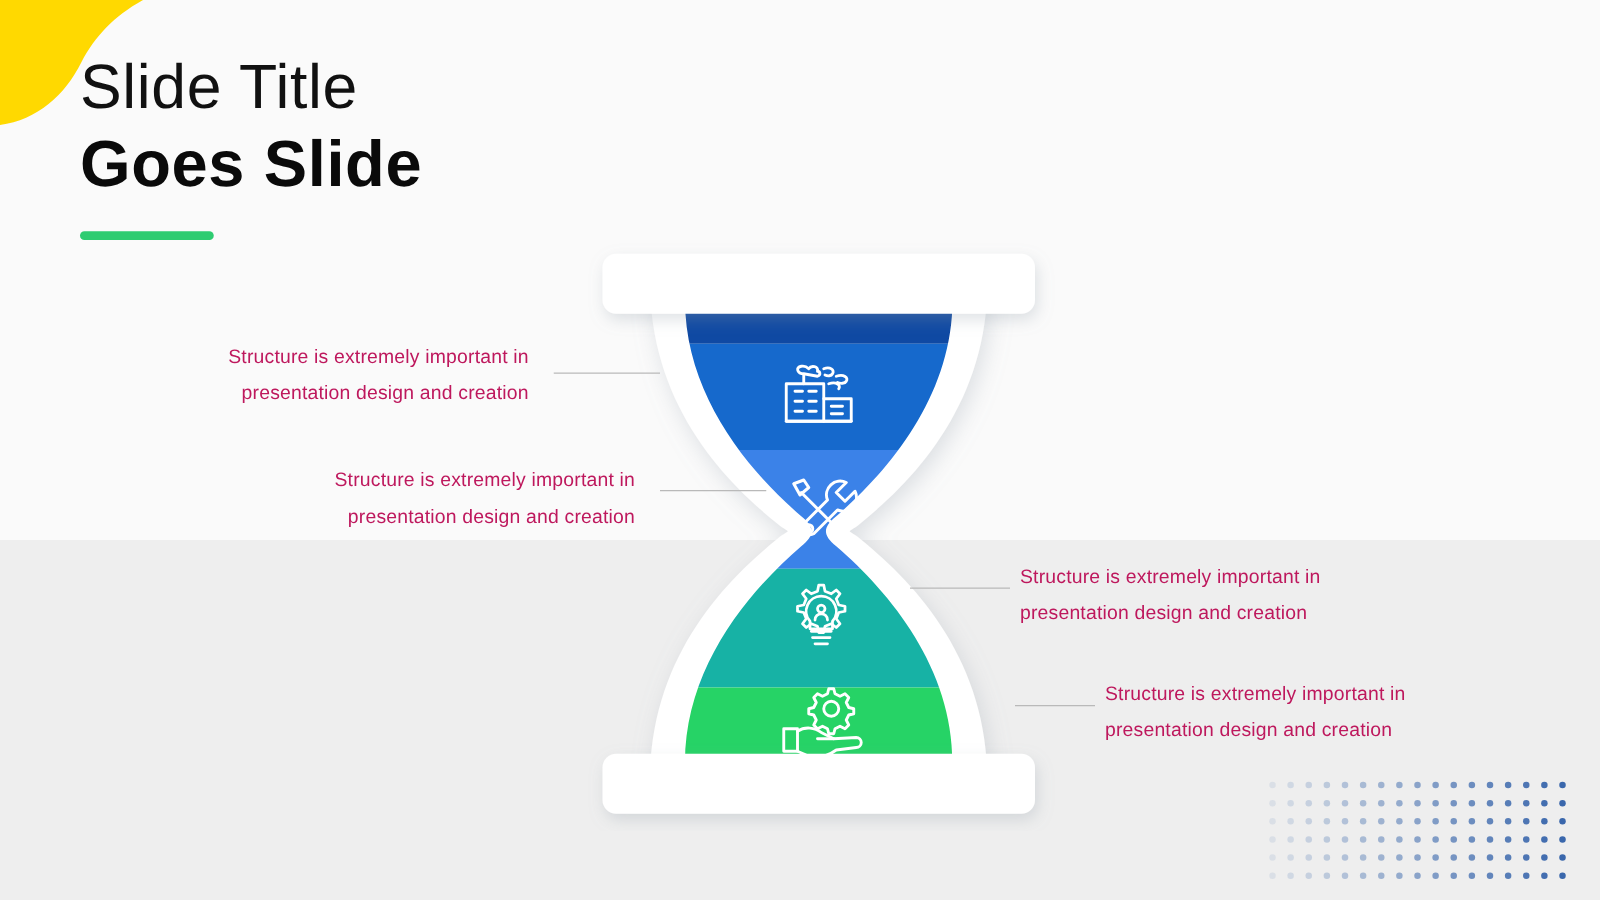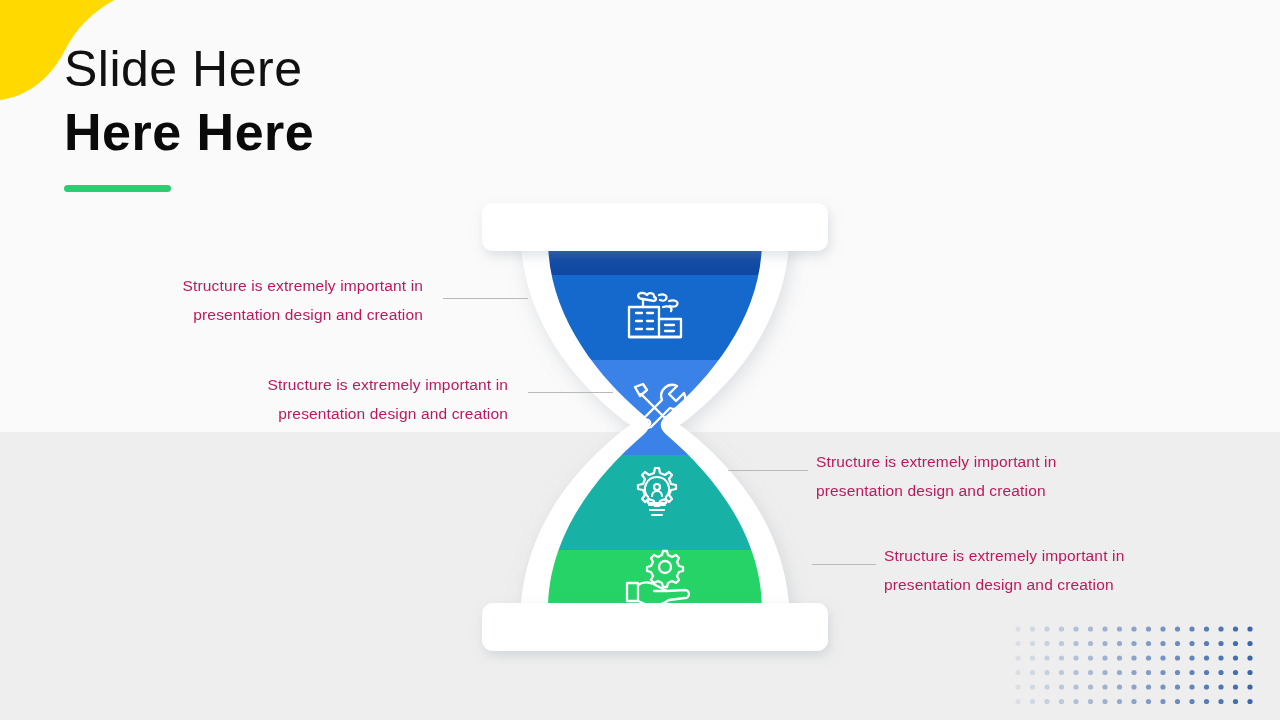--- a/index.html
+++ b/index.html
@@ -64,22 +64,22 @@
 <div class="bg-bottom" style="background: rgb(238, 238, 238);"></div>
 
 <div class="blob">
   <svg width="260" height="150" viewBox="0 0 260 150">
     <path id="blobPath" d="M -60,-60 L 250,-60 C 250,-10 225,10 180,28 C 140,44 120,62 105,90
              C 92,116 70,136 40,140 C 10,144 -20,138 -60,125 Z" fill="#ffd900"></path>
   </svg>
 </div>
 
 <div class="title-block">
-  <div class="title-line1">Slide Here</div>
-  <div class="title-line2">Here Here</div>
+  <div class="title-line1">Slide Title</div>
+  <div class="title-line2">Goes Slide</div>
   <div class="title-rule" style="background: rgb(46, 204, 113);"></div>
 </div>
 
 <div class="hourglass">
   <svg width="400" height="480" viewBox="0 0 400 480">
     <defs>
 
       <clipPath id="glassClip">
         <path d="M 93,55
                  L 307,55

